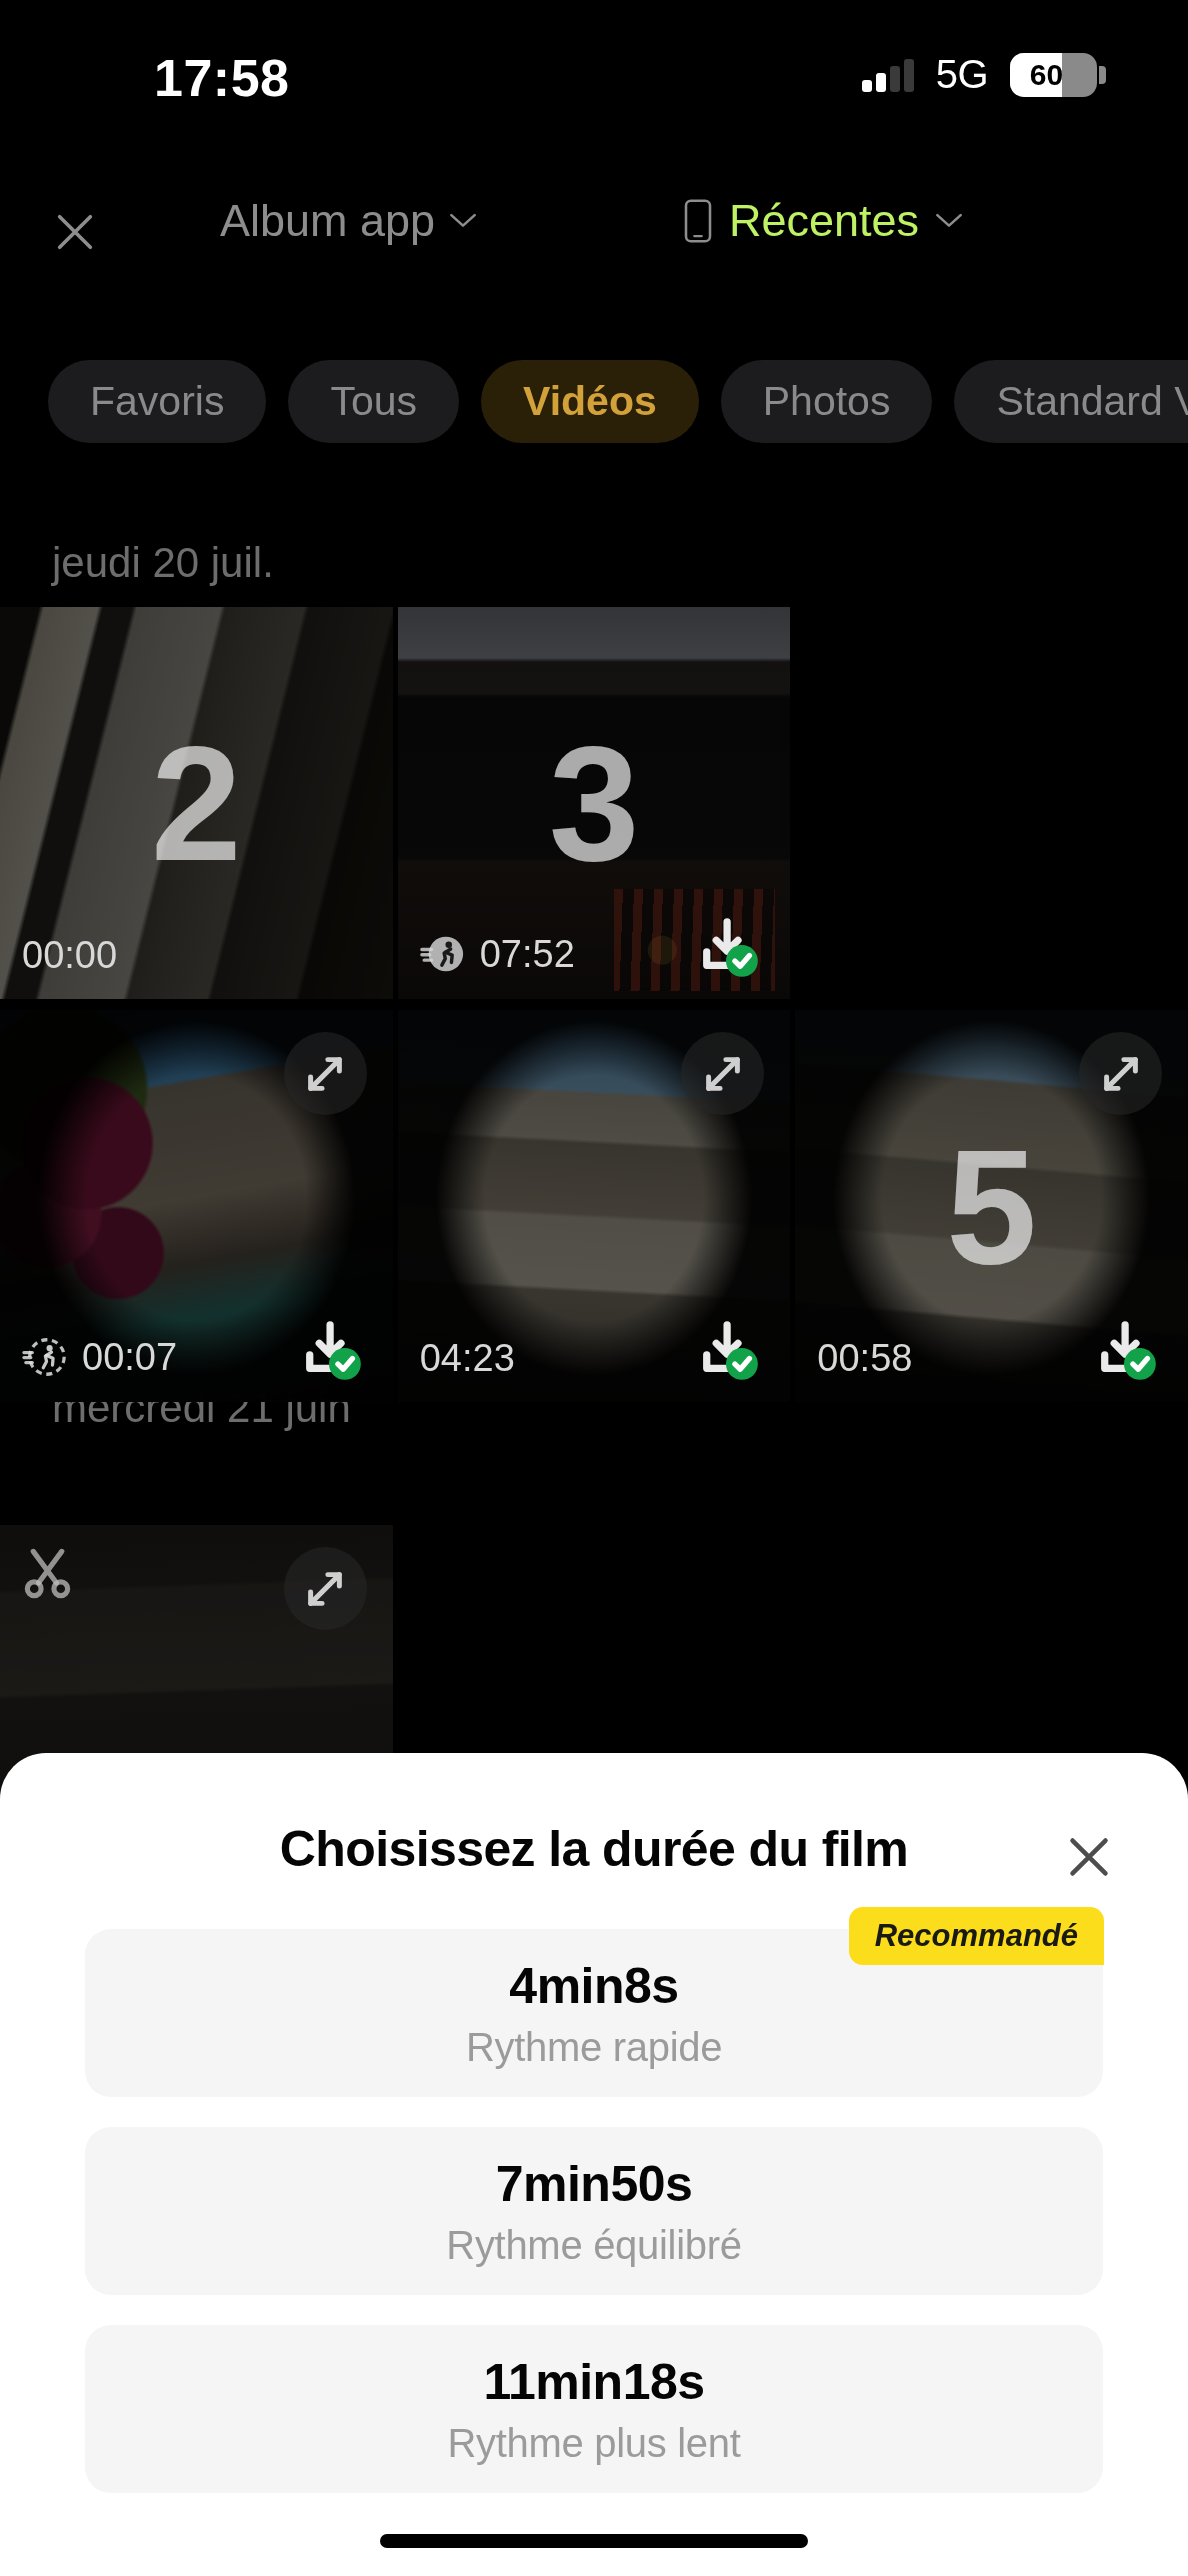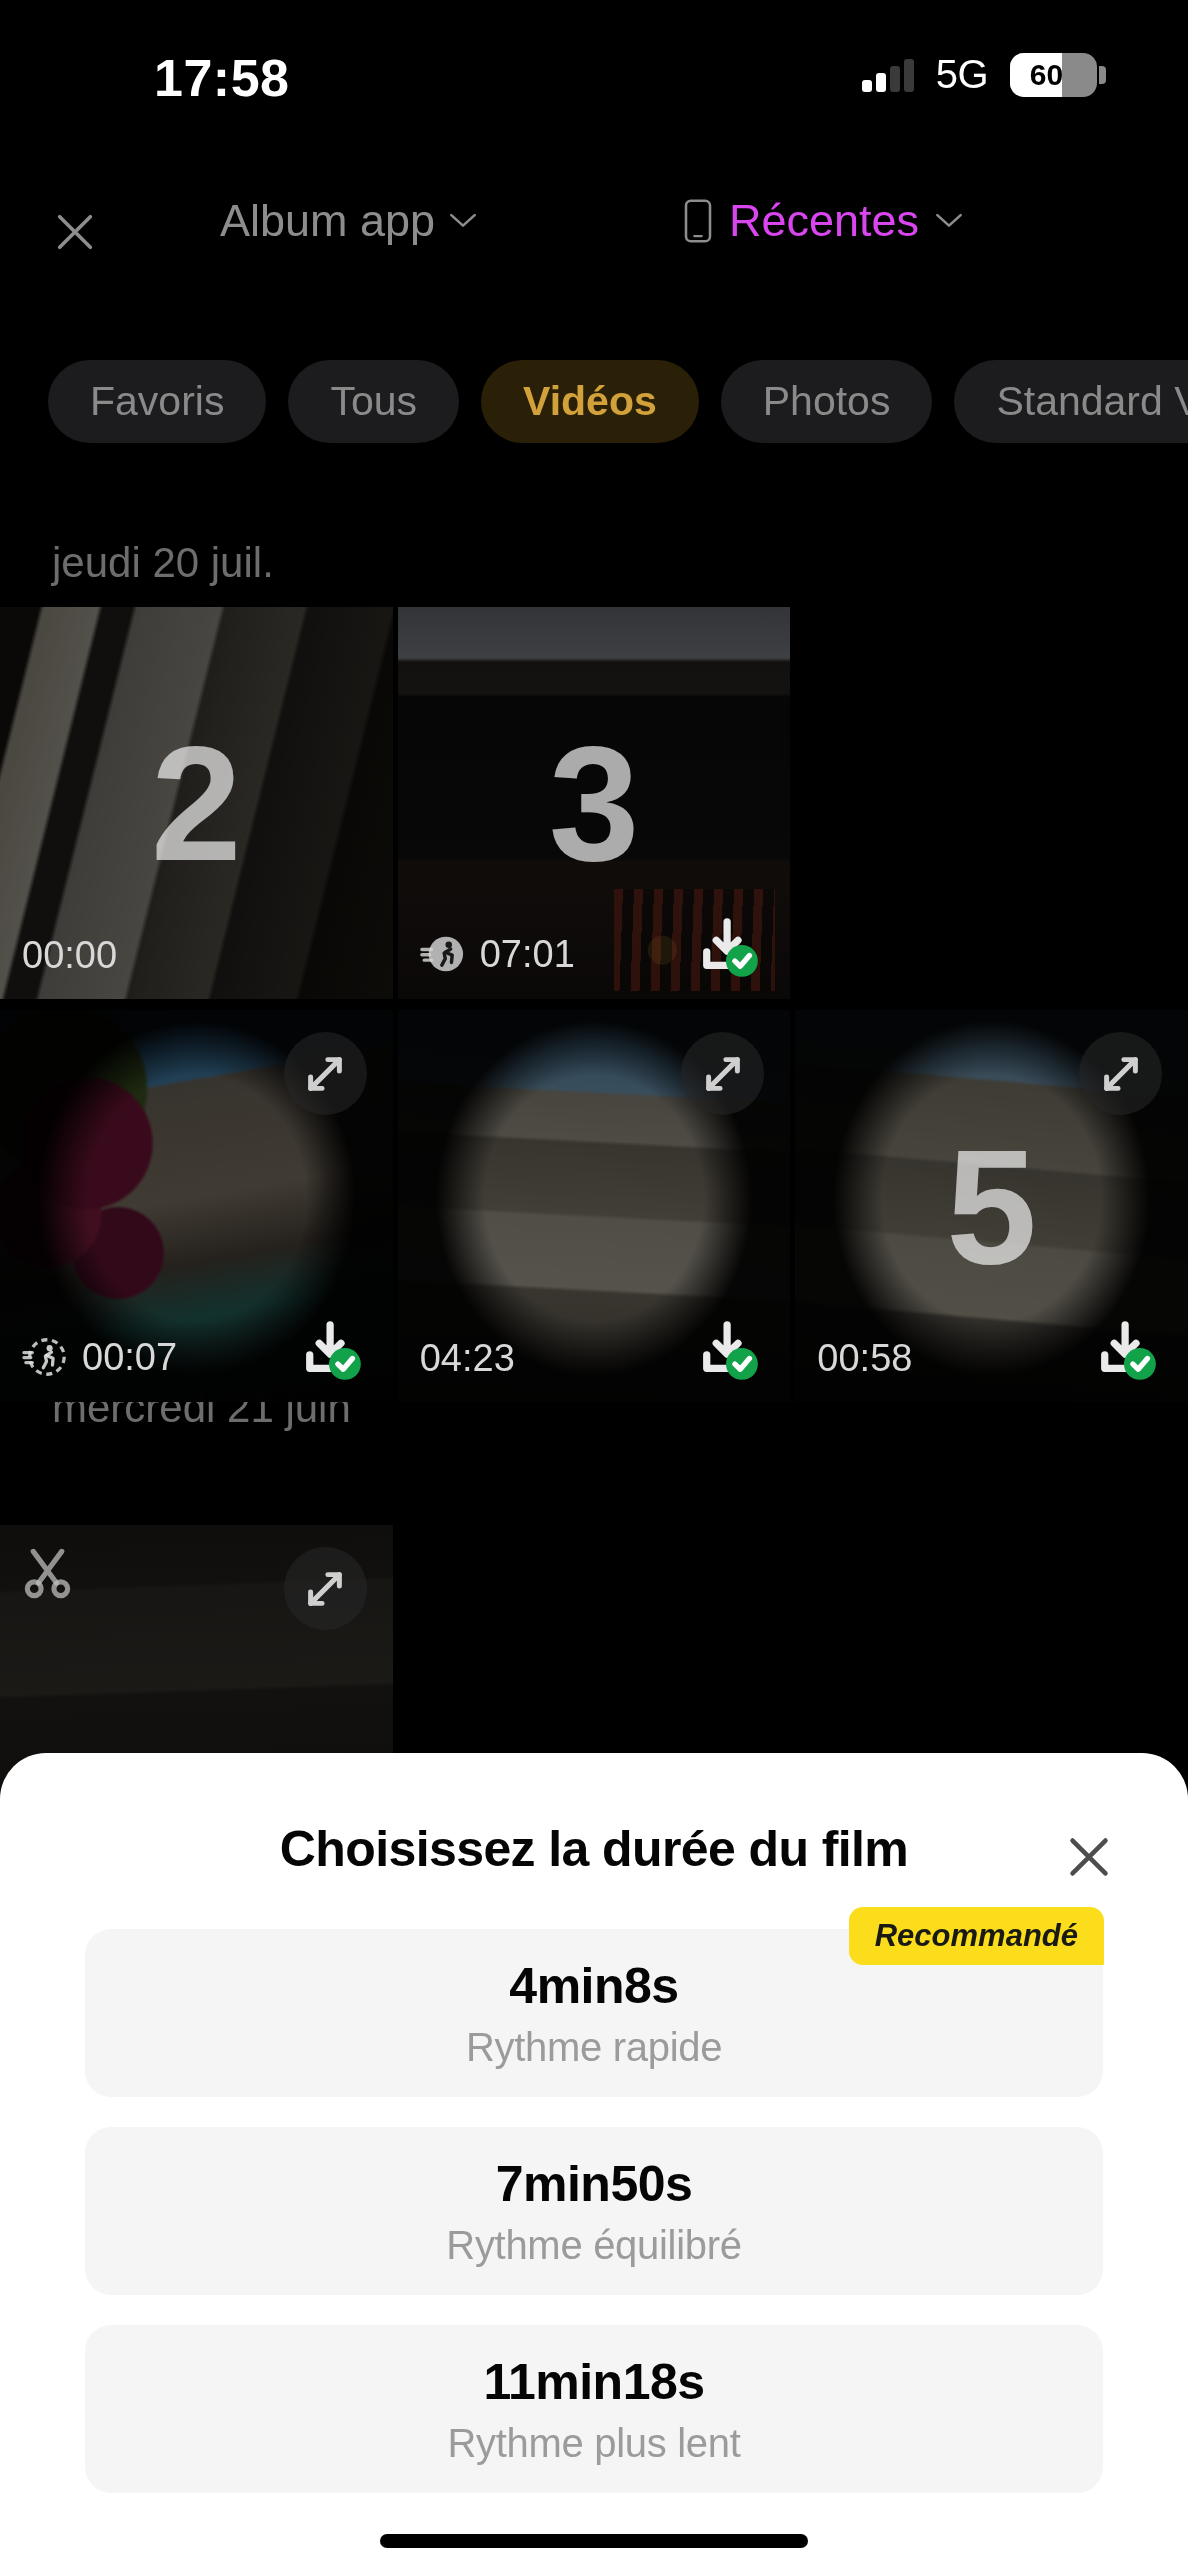--- a/index.html
+++ b/index.html
@@ -66,21 +66,21 @@
   }
   .hdr-close svg { width:46px; height:46px; }
   .hdr-album {
     position:absolute; left:220px; top:12px;
     display:flex; align-items:center; gap:14px;
     color:#8d8d8d; font-size:45px; font-weight:400;
   }
   .hdr-recent {
     position:absolute; left:683px; top:12px;
     display:flex; align-items:center; gap:16px;
-    color:#d946ef; font-size:45px; font-weight:400;
+    color:#bef264; font-size:45px; font-weight:400;
   }
   .chev { width:28px; height:18px; flex:none; }
   .phone-ico { width:30px; height:46px; flex:none; }
 
   
   .chips {
     position:absolute; top:352px; left:0; width:1188px; height:99px;
     display:flex; align-items:center; gap:22px; padding-left:48px;
     overflow:hidden;
   }
@@ -330,21 +330,21 @@
       <div class="shade"></div>
       <div class="seq">3</div>
       <div class="dur">
         <svg class="runico" viewBox="0 0 24 24">
           <circle cx="13.5" cy="12" r="9" fill="rgba(215,215,215,0.82)"></circle>
           <circle cx="15" cy="7.2" r="1.7" fill="#1a1a1a"></circle>
           <path d="M16 9.4 L12.6 11.6 L13.2 14.4 L11.4 17.8" stroke="#1a1a1a" stroke-width="1.8" fill="none" stroke-linecap="round" stroke-linejoin="round"></path>
           <path d="M13.2 11.1 L16.8 12.6 L16.4 16.4" stroke="#1a1a1a" stroke-width="1.8" fill="none" stroke-linecap="round" stroke-linejoin="round"></path>
           <path d="M1 9.6 L6 9.6 M1 12.4 L5 12.4 M2.2 15.2 L6 15.2" stroke="rgba(215,215,215,0.82)" stroke-width="1.8" stroke-linecap="round"></path>
         </svg>
-        <span>07:01</span>
+        <span>07:52</span>
       </div>
       <svg class="dl" viewBox="0 0 24 24">
         <path d="M11.5 2.8 L11.5 12.6 M7.6 9.4 L11.5 13.3 L15.4 9.4" stroke="#eaeaea" stroke-width="2.6" fill="none" stroke-linecap="round" stroke-linejoin="round"></path>
         <path d="M4.2 13.6 L4.2 18.4 L15 18.4" stroke="#eaeaea" stroke-width="2.6" fill="none" stroke-linecap="round" stroke-linejoin="round"></path>
         <circle cx="16.8" cy="16.8" r="5.7" fill="#12a24a"></circle>
         <path d="M14.3 16.9 L16.2 18.7 L19.5 14.9" stroke="#fff" stroke-width="1.9" fill="none" stroke-linecap="round" stroke-linejoin="round"></path>
       </svg>
     </div>
 
     <div class="cell" style="background:#000;"></div>

